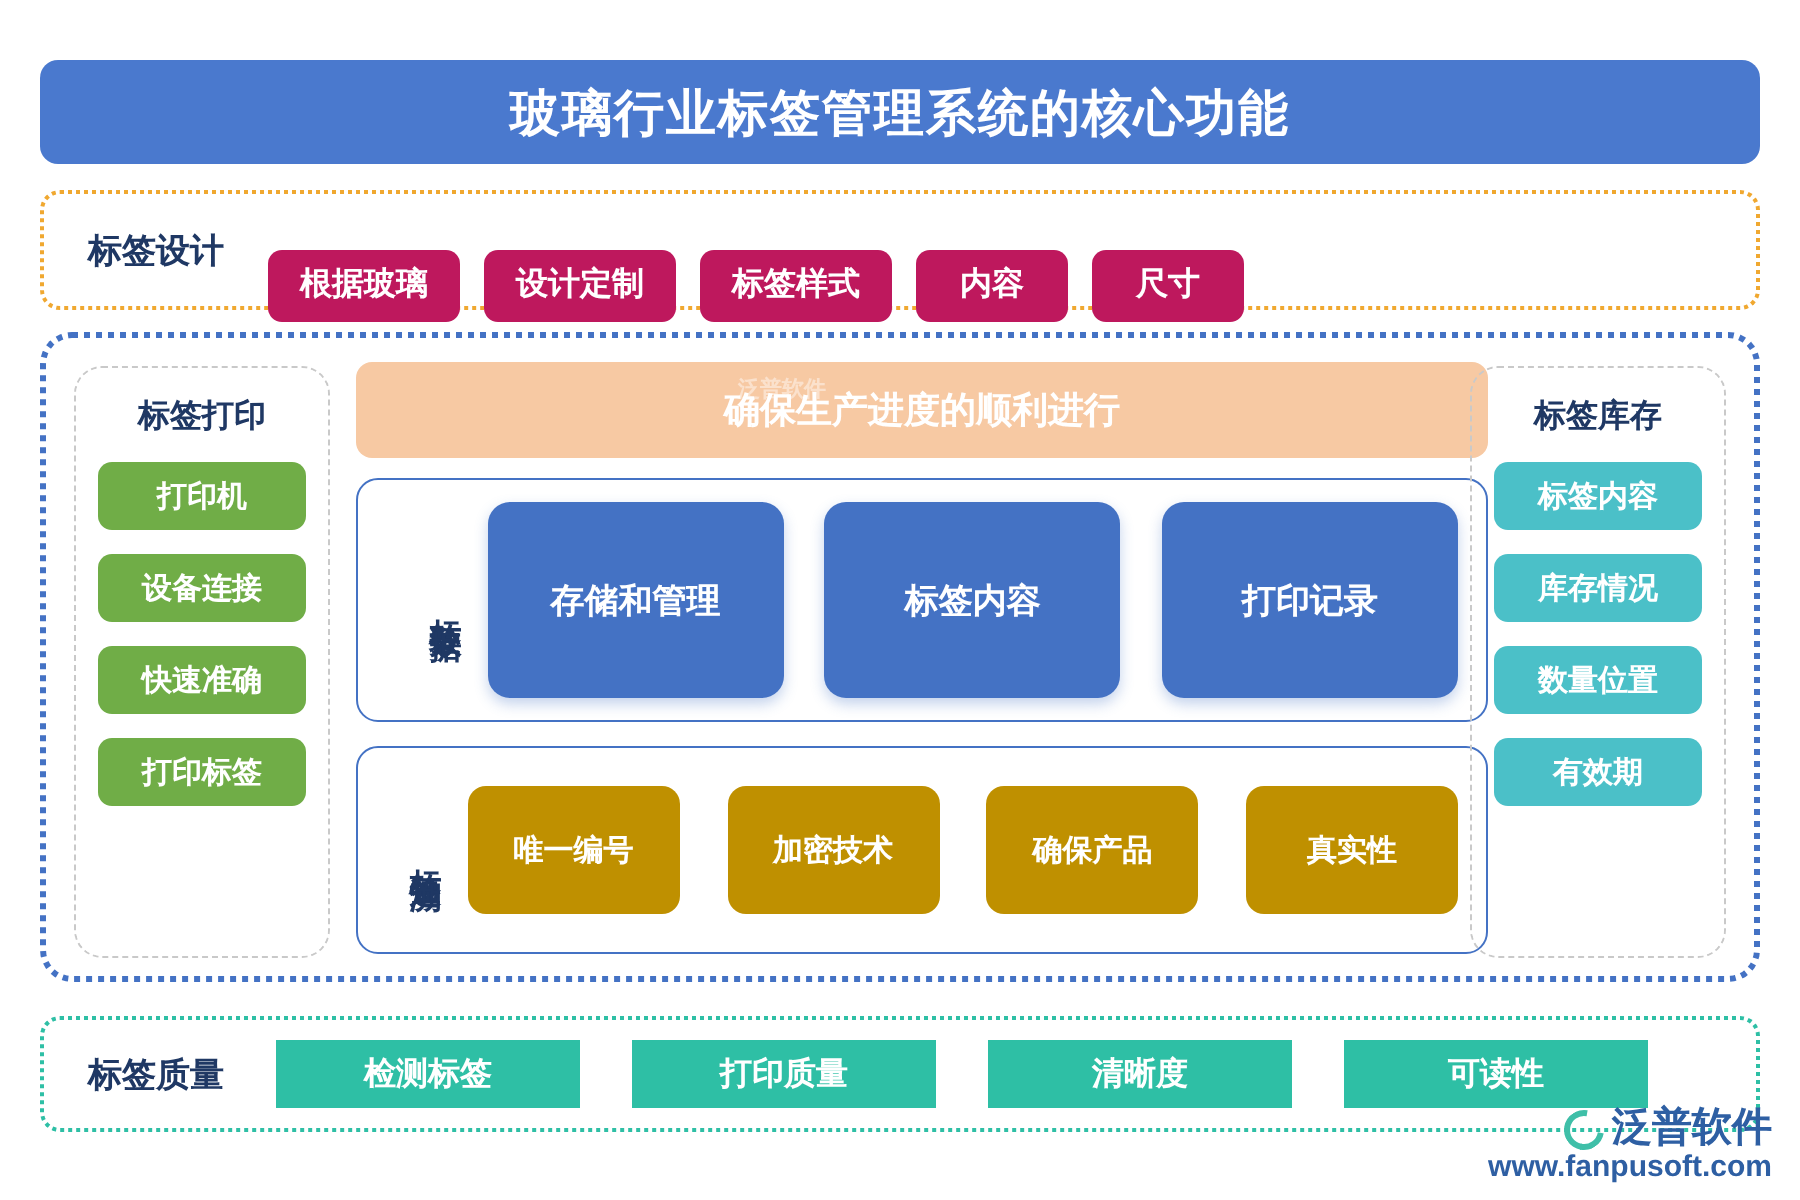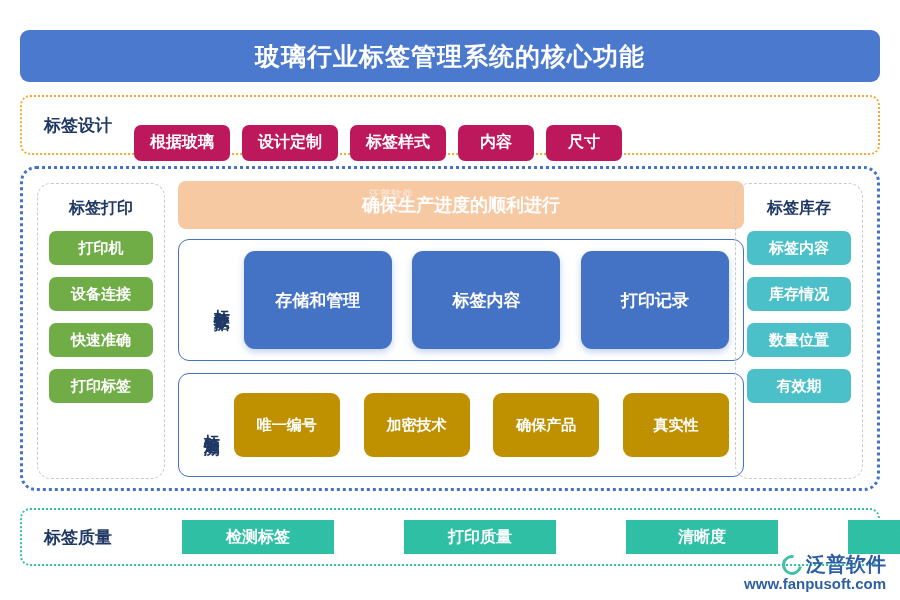--- a/index.html
+++ b/index.html
@@ -255,21 +255,20 @@
     background: #2EBFA5;
     color: #ffffff;
     font-size: 16px;
     font-weight: bold;
     height: 34px;
     min-width: 152px;
     display: flex;
     align-items: center;
     justify-content: center;
     border-radius: 0;
-    margin-left: 44px;
   }
 
   
   .logo {
     position: absolute;
     right: 14px;
     bottom: 8px;
     text-align: right;
     line-height: 1.05;
   }

